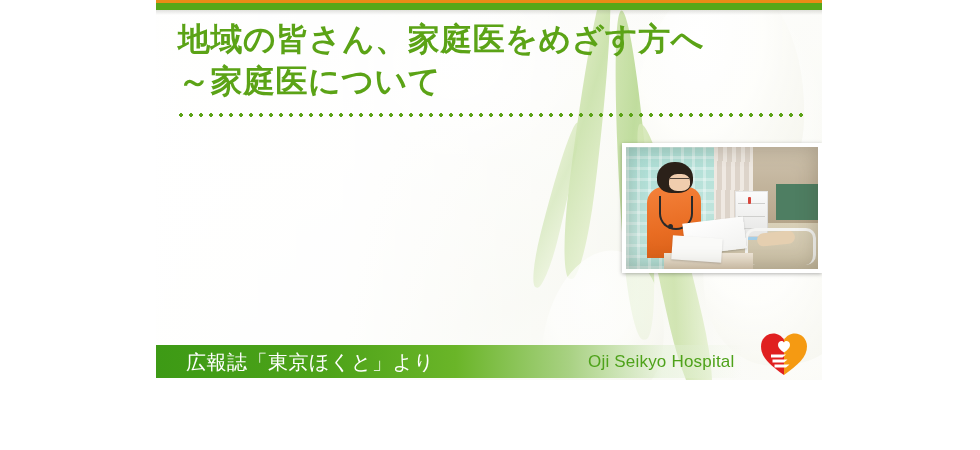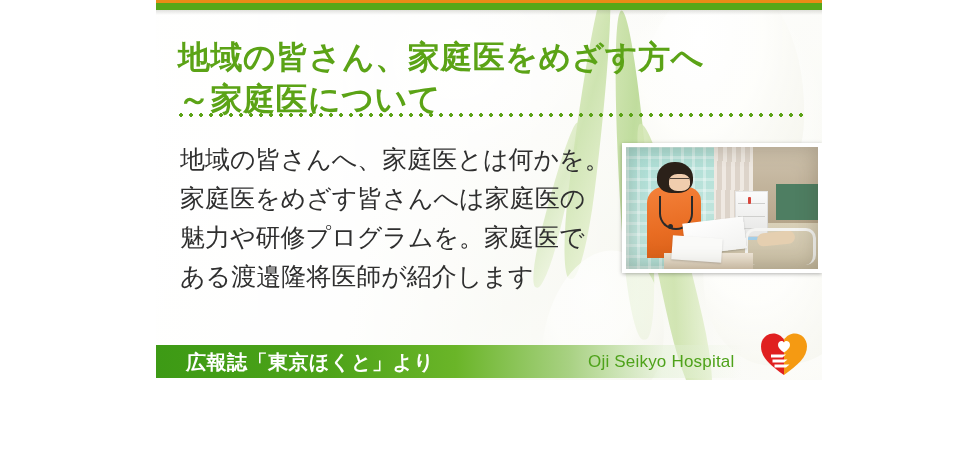--- a/index.html
+++ b/index.html
@@ -42,21 +42,21 @@
   .bg-haze{position:absolute;inset:0;background:linear-gradient(90deg,rgba(255,255,255,.96) 0%,rgba(255,255,255,.9) 28%,rgba(255,255,255,.55) 52%,rgba(255,255,255,.3) 74%,rgba(255,255,255,.45) 100%);}
 
   
   .topbar{position:absolute;left:0;top:0;width:666px;height:10px;background:#56a718;}
   .topbar-accent{position:absolute;left:0;top:0;width:666px;height:3px;background:#e98b16;}
   .topbar-shadow{position:absolute;left:0;top:10px;width:666px;height:5px;
      background:linear-gradient(180deg,rgba(120,120,110,.22),rgba(120,120,110,0));}
 
   
   .title{
-    position:absolute;left:22px;top:36px;width:600px;
+    position:absolute;left:22px;top:18px;width:600px;
     color:#5ba316;font-weight:bold;font-size:32px;line-height:42px;
     letter-spacing:.5px;white-space:pre-line;
   }
 
   
   .dots{
     position:absolute;left:20px;top:113px;width:630px;height:4px;
     background-image:radial-gradient(circle, #5ba316 1.6px, rgba(91,163,22,0) 1.8px);
     background-size:10px 4px;background-repeat:repeat-x;background-position:0 50%;
   }
@@ -121,21 +121,21 @@
      background:#e5cfb0;border-radius:8px;transform:rotate(-6deg);}
   .ph-vignette{position:absolute;inset:0;box-shadow:inset 0 0 22px rgba(60,50,30,.28);}
 
   
   .footer-band{
     position:absolute;left:0;top:345px;width:666px;height:33px;
     background:linear-gradient(90deg,#3d9a15 0%,#4ea319 26%,#6ab528 45%,#a8d182 62%,rgba(226,240,212,.55) 76%,rgba(255,255,255,0) 88%);
   }
   .footer-label{
     position:absolute;left:30px;top:350px;
-    color:#ffffff;font-size:20px;font-weight:bold;letter-spacing:.5px;line-height:24px;
+    color:#ffffff;font-size:20px;font-weight:normal;letter-spacing:.5px;line-height:24px;
   }
   .hospital-name{
     position:absolute;left:432px;top:352px;
     color:#4ea21a;font-size:17px;line-height:20px;letter-spacing:.2px;
   }
   .logo{position:absolute;left:604px;top:332px;width:48px;height:44px;}
 </style>
 </head>
 <body>
 
@@ -156,24 +156,20 @@
     <div class="topbar">
       <div class="topbar-accent"></div>
     </div>
     <div class="topbar-shadow"></div>
 
     <div class="title">地域の皆さん、家庭医をめざす方へ
 ～家庭医について</div>
 
     <div class="dots"></div>
 
-    <div class="body-copy">地域の皆さんへ、家庭医とは何かを。
-家庭医をめざす皆さんへは家庭医の
-魅力や研修プログラムを。家庭医で
-ある渡邉隆将医師が紹介します</div>
 
     <div class="photo-frame">
       <div class="photo">
         <div class="ph-wallpaper"></div>
         <div class="ph-curtain"></div>
         <div class="ph-room"></div>
         <div class="ph-greenwall"></div>
         <div class="ph-bed"></div>
         <div class="ph-blanket"></div>
         <div class="ph-drawer">

